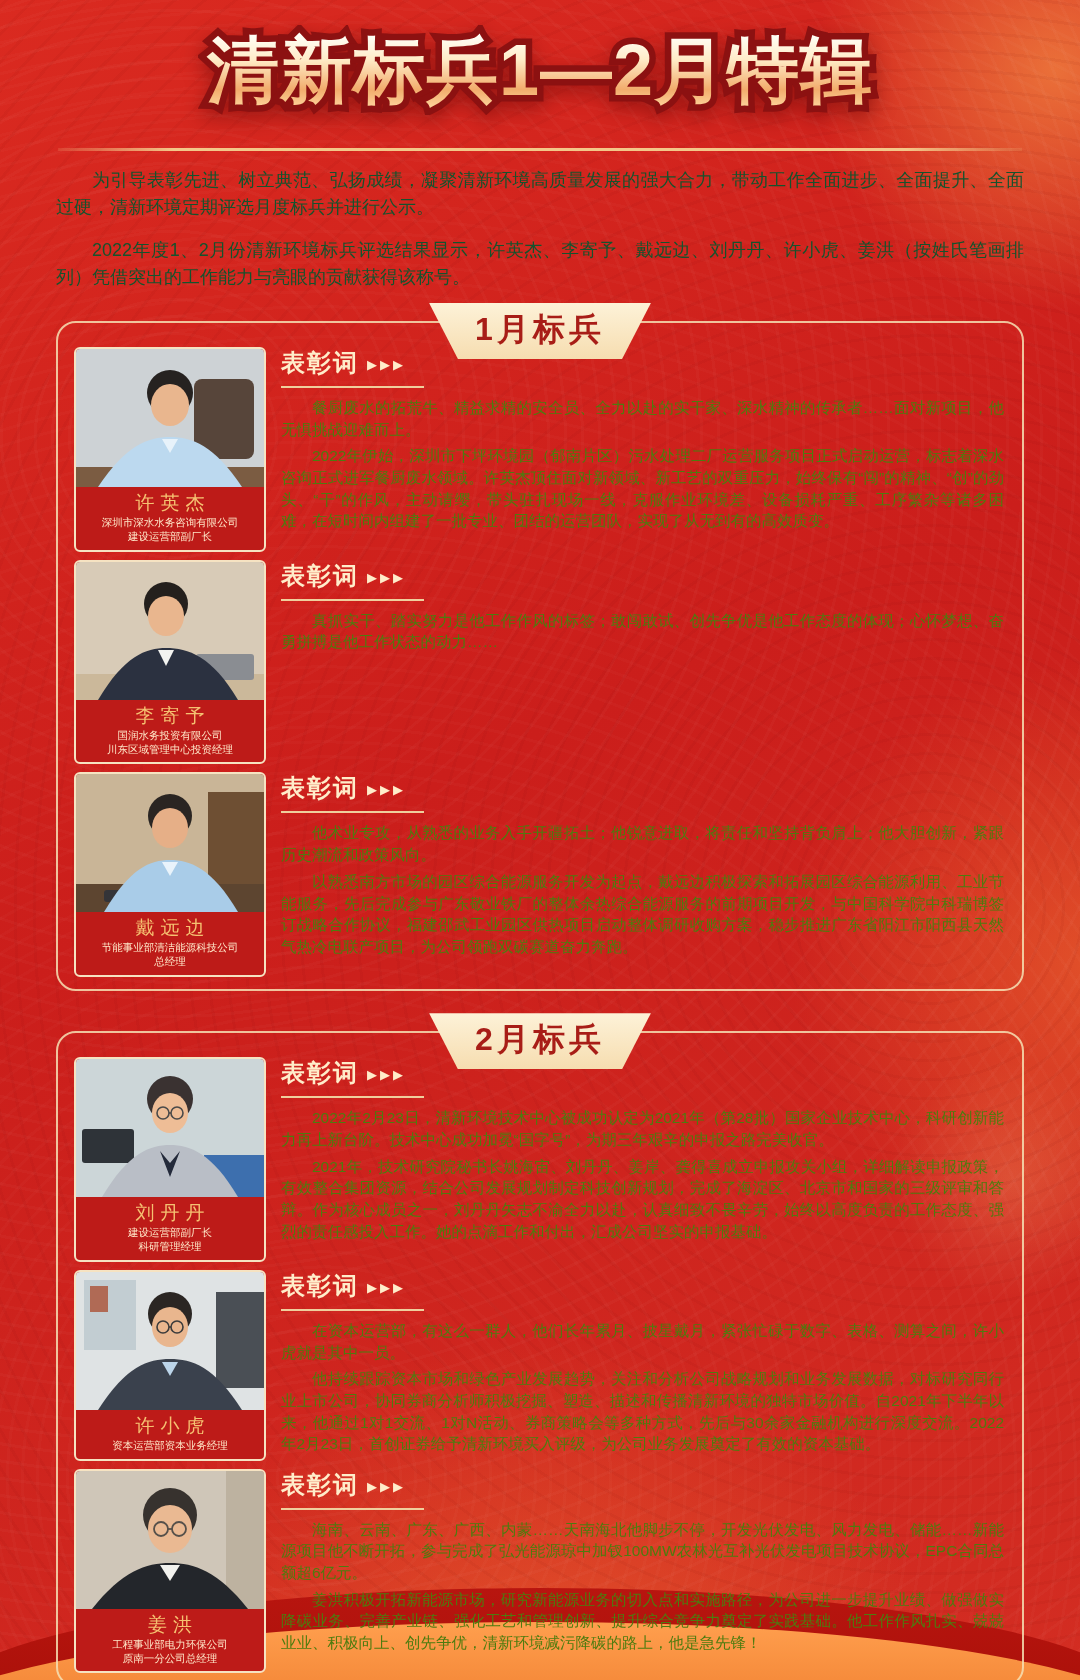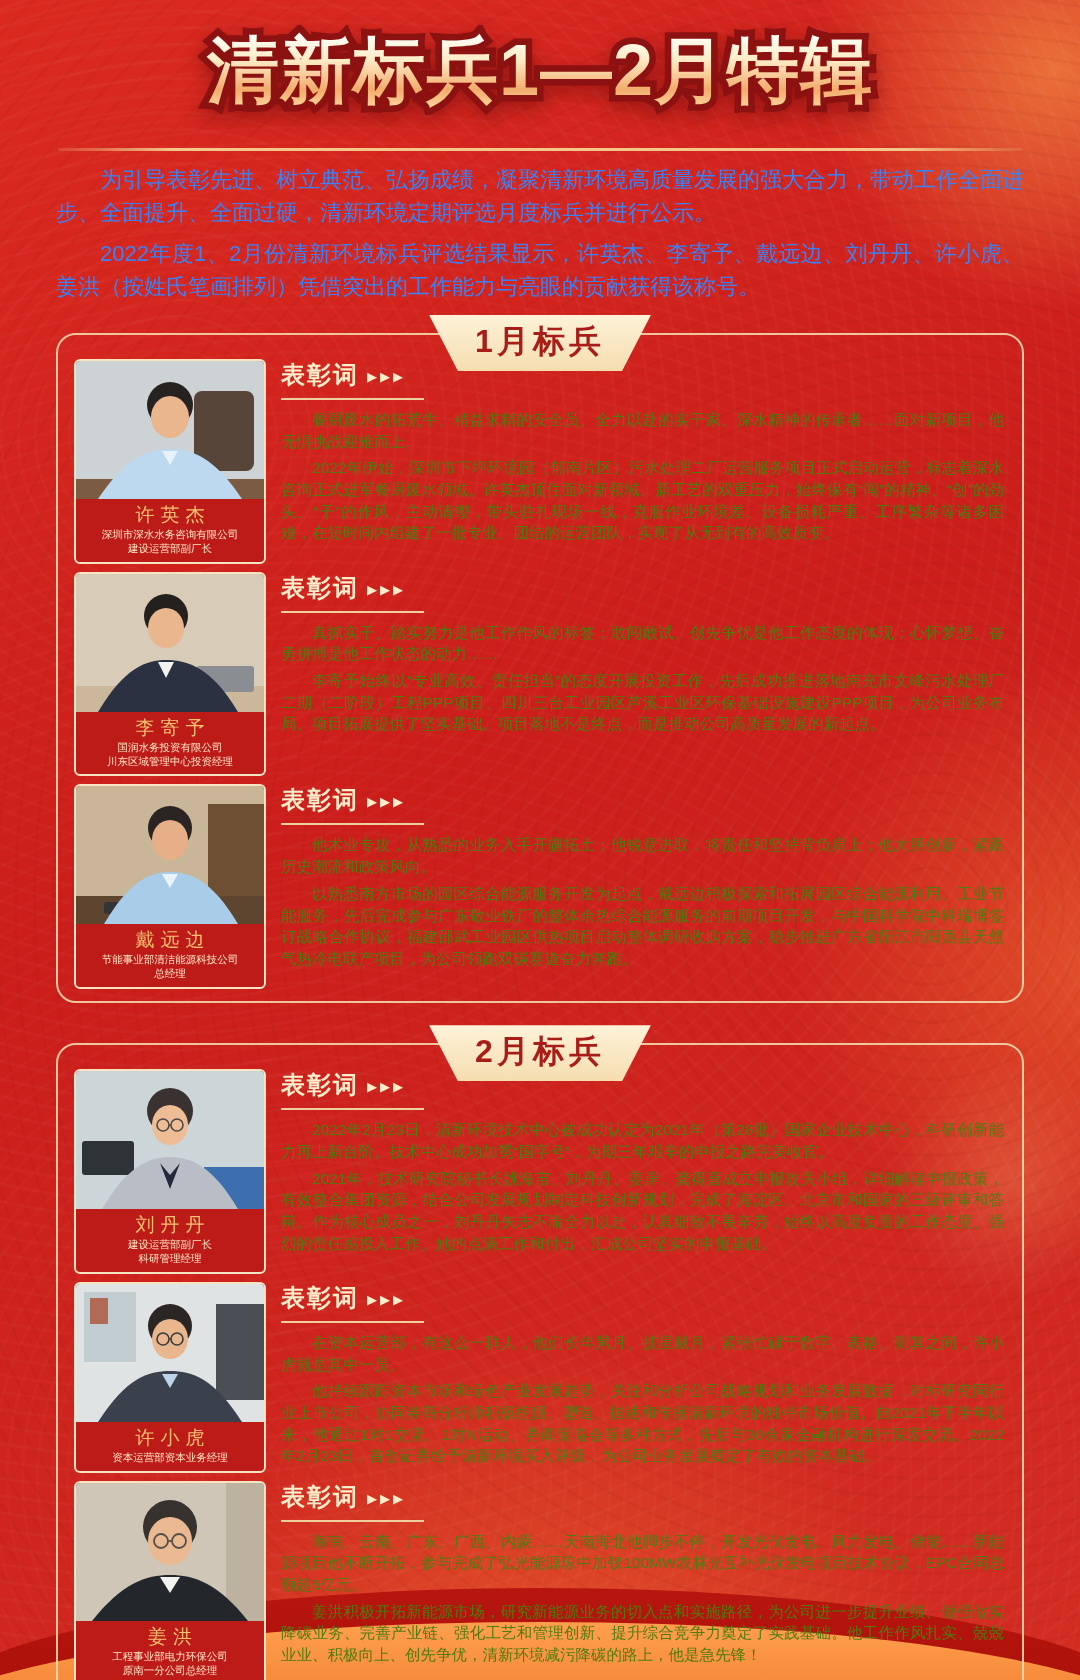--- a/index.html
+++ b/index.html
@@ -29,22 +29,22 @@
   .title-layer{position:absolute;left:0;right:0;top:0;font-size:72px;font-weight:bold;
     letter-spacing:1px;line-height:1.1;white-space:nowrap;margin-top:9px;}
   .t-stroke{color:#8c1111;-webkit-text-stroke:13px #8c1111;
     filter:drop-shadow(0 7px 10px rgba(90,5,5,.45));}
   .t-fill{background:linear-gradient(180deg,#fffef6 6%,#ffecc8 36%,#f2ac6c 74%,#ffd9a2 100%);
     -webkit-background-clip:text;background-clip:text;color:transparent;}
   .title-underline{height:3px;margin:22px 2px 12px;
     background:linear-gradient(90deg,rgba(243,199,136,.15),#f3c788 12%,#f3c788 88%,rgba(243,199,136,.15));}
 
   
-  .intro p{margin:4px 0 8px;text-indent:2em;text-align:justify;
-    font-size:22px;line-height:1.5;color:#3b82f6;}
+  .intro p{margin:16px 0 8px;text-indent:2em;text-align:justify;
+    font-size:18px;line-height:1.5;color:#14532d;}
 
   
   .month{position:relative;border:2px solid rgba(246,224,180,.85);border-radius:20px;
     margin-top:40px;padding:24px 18px 4px 16px;}
   .month.first{margin-top:30px;}
   .badge{position:absolute;top:-20px;left:50%;transform:translateX(-50%);
     background:linear-gradient(180deg,#fdf2d8,#f6ddb0);
     clip-path:polygon(0 0,100% 0,87% 100%,13% 100%);
     padding:5px 46px 7px;font-size:32px;font-weight:bold;color:#a81d17;letter-spacing:4px;
     white-space:nowrap;}
@@ -126,21 +126,20 @@
         </svg>
         <div class="plate">
           <div class="pname">李寄予</div>
           <div class="porg">国润水务投资有限公司</div>
           <div class="prole">川东区域管理中心投资经理</div>
         </div>
       </div>
       <div class="commend">
         <h3 class="c-head"><span class="c-title">表彰词</span><span class="c-arrows">▶▶▶</span></h3>
         <p>真抓实干、踏实努力是他工作作风的标签；敢闯敢试、创先争优是他工作态度的体现；心怀梦想、奋勇拼搏是他工作状态的动力……</p>
-        <p>李寄予始终以“专业高效、责任担当”的态度开展投资工作，先后成功推进落地南充市文峰污水处理厂二期（二阶段）工程PPP项目、四川三台工业园区芦溪工业区环保基础设施建设PPP项目，为公司业务布局、项目拓展提供了坚实基础。项目落地不是终点，而是推动公司高质量发展的新起点。</p>
       </div>
     </div>
 
     <div class="card">
       <div class="photo-block">
         <svg class="photo" viewBox="0 0 188 138" preserveAspectRatio="none">
           <rect width="188" height="138" fill="#c8b untitled" fill-opacity="0"></rect>
           <rect width="188" height="138" fill="#c9b597"></rect>
           <rect x="132" y="18" width="56" height="100" fill="#6e4f33"></rect>
           <rect x="0" y="110" width="188" height="28" fill="#5d4530"></rect>

